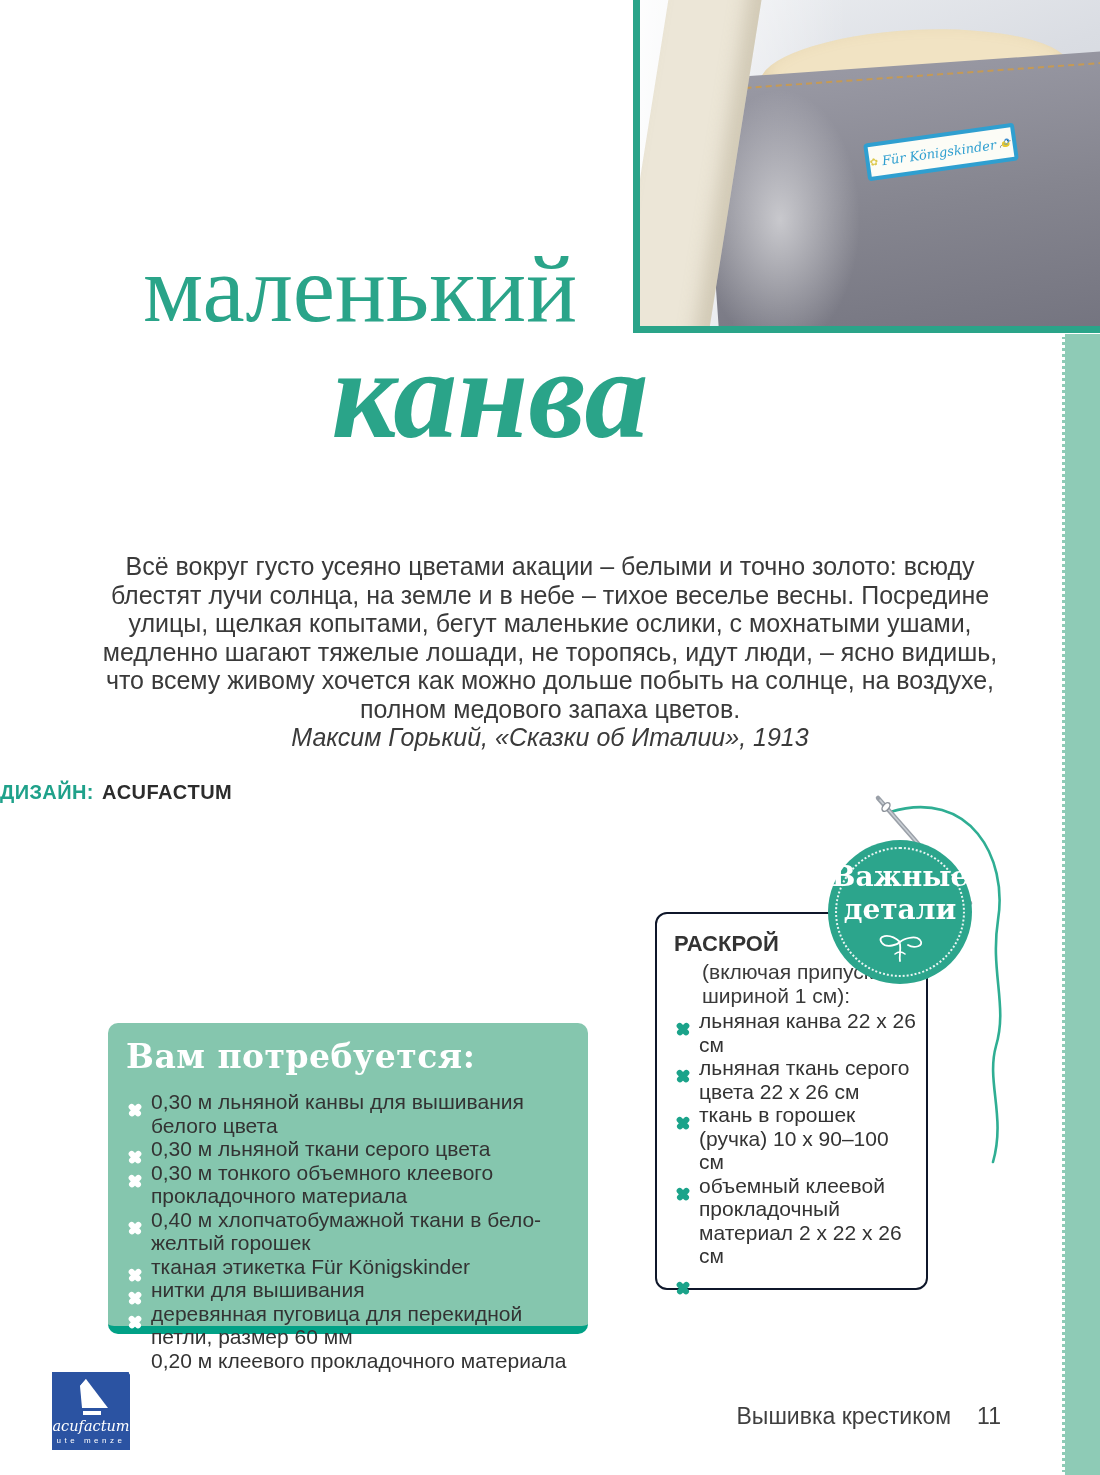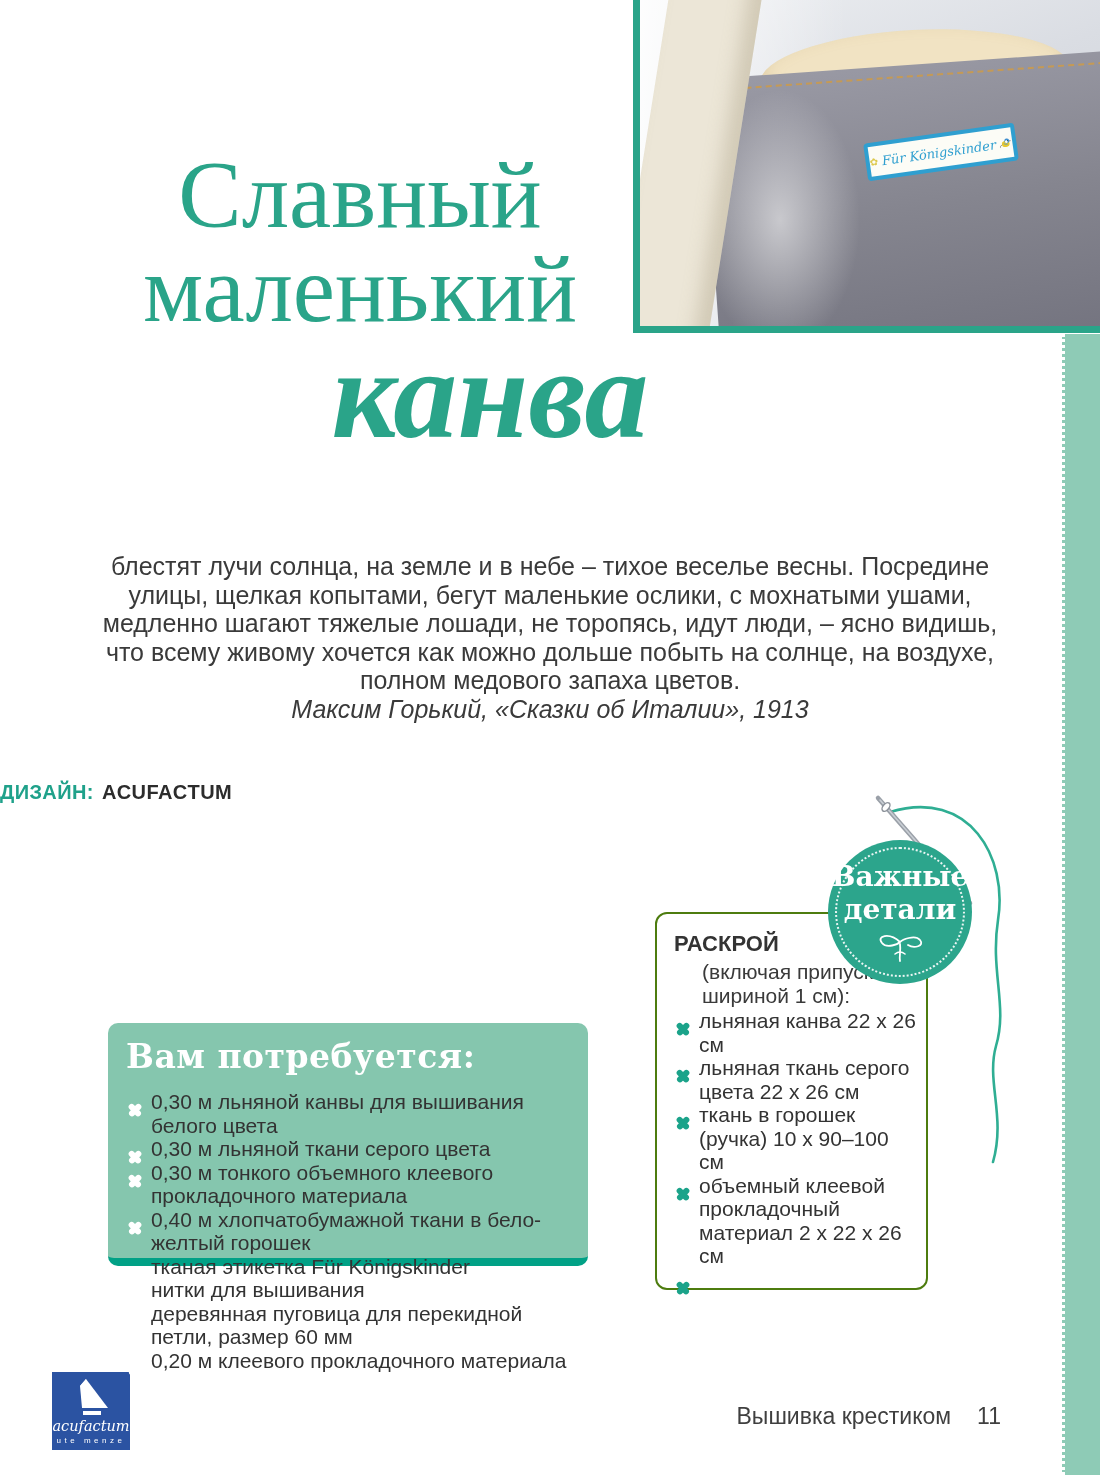--- a/index.html
+++ b/index.html
@@ -55,37 +55,37 @@
   
   .badge{position:absolute;left:828px;top:840px;width:144px;height:144px;border-radius:50%;
          background:#2ca58c;z-index:4;display:flex;flex-direction:column;align-items:center;
          justify-content:center;text-align:center;}
   .badge::before{content:"";position:absolute;inset:7px;border:2px dotted rgba(255,255,255,.9);border-radius:50%;}
   .badge-line{font-family:"DejaVu Serif",serif;font-weight:bold;color:#ffffff;font-size:28px;line-height:33px;}
   .flourish{margin-top:4px;}
 
   
   .cut-box{position:absolute;left:655px;top:912px;width:273px;height:378px;box-sizing:border-box;
-           border:2px solid #4d7c0f;border-radius:12px;background:#ffffff;z-index:2;
+           border:2px solid #0f172a;border-radius:12px;background:#ffffff;z-index:2;
            padding:17px 10px 0 17px;}
   .cut-title{font-weight:bold;font-size:22px;color:#333;margin-bottom:3px;}
   .cut-sub{font-size:21px;line-height:23.5px;width:210px;margin-bottom:2px;margin-left:28px;}
   ul.plain{list-style:none;margin:0;padding:0;}
   .cut-box li,.needs li{position:relative;padding-left:25px;font-size:21px;line-height:23.5px;color:#333;}
 
   
   .xb{position:absolute;left:1px;top:12px;width:16px;height:16px;color:#1ba38a;}
   .xb::before,.xb::after{content:"";position:absolute;left:50%;top:50%;width:15px;height:5.5px;
         border-radius:3px;background:currentColor;}
   .xb::before{transform:translate(-50%,-50%) rotate(45deg);}
   .xb::after{transform:translate(-50%,-50%) rotate(-45deg);}
   .needs .xb{color:#ffffff;}
 
   
-  .needs{position:absolute;left:108px;top:1023px;width:480px;height:243px;box-sizing:border-box;
+  .needs{position:absolute;left:108px;top:1023px;width:480px;height:311px;box-sizing:border-box;
          background:#85c6ae;border-radius:10px;border-bottom:8px solid #01a186;
          padding:14px 16px 0 18px;z-index:1;}
   .needs-title{font-family:"DejaVu Serif",serif;font-weight:bold;color:#ffffff;font-size:33px;
                margin-bottom:14px;letter-spacing:.5px;}
 
   
   .logo{position:absolute;left:52px;top:1372px;width:78px;height:78px;background:#2b53a2;
         display:flex;flex-direction:column;align-items:center;justify-content:flex-end;padding-bottom:5px;box-sizing:border-box;}
   .logo-iron{position:absolute;left:20px;top:6px;}
   .logo-name{font-family:"DejaVu Serif",serif;font-style:italic;color:#ffffff;font-size:14.5px;line-height:15px;}
@@ -93,21 +93,20 @@
 
   
   .footer{position:absolute;left:671px;top:1403px;width:330px;text-align:right;font-size:23px;color:#3f3f3f;}
   .footer .pagenum{margin-left:26px;}
 </style>
 </head>
 <body>
 
 <div class="page">
 
-  <div class="title-line t1">Славный</div>
   <div class="title-line t2">маленький</div>
   <div class="title-line t3">канва</div>
 
   <div class="photo">
     <div class="photo-bg"></div>
     <div class="photo-light"></div>
     <div class="bag-inside"></div>
     <div class="bag"></div>
     <div class="bag-sheen"></div>
     <div class="stitch"></div>
@@ -121,20 +120,21 @@
         <circle cx="15" cy="8.5" r="3" fill="#ffffff"></circle>
         <circle cx="17.5" cy="7" r="1.1" fill="#222"></circle>
         <path d="M21,7 l4,1 -4,1 z" fill="#444"></path>
         <path d="M5,14 q-4,2 -5,6" stroke="#555" stroke-width="1.2" fill="none"></path>
         <path d="M9,12 q4,3 8,2" stroke="#3f8fd0" stroke-width="1.4" fill="none"></path>
       </svg>
     </div>
   </div>
 
   <div class="quote">
+    <div>Всё вокруг густо усеяно цветами акации – белыми и точно золото: всюду</div>
     <div>блестят лучи солнца, на земле и в небе – тихое веселье весны. Посредине</div>
     <div>улицы, щелкая копытами, бегут маленькие ослики, с мохнатыми ушами,</div>
     <div>медленно шагают тяжелые лошади, не торопясь, идут люди, – ясно видишь,</div>
     <div>что всему живому хочется как можно дольше побыть на солнце, на воздухе,</div>
     <div>полном медового запаха цветов.</div>
     <div class="attribution">Максим Горький, «Сказки об Италии», 1913</div>
   </div>
 
   <div class="design">
     <span class="lbl">ДИЗАЙН:</span><span class="val">ACUFACTUM</span>

